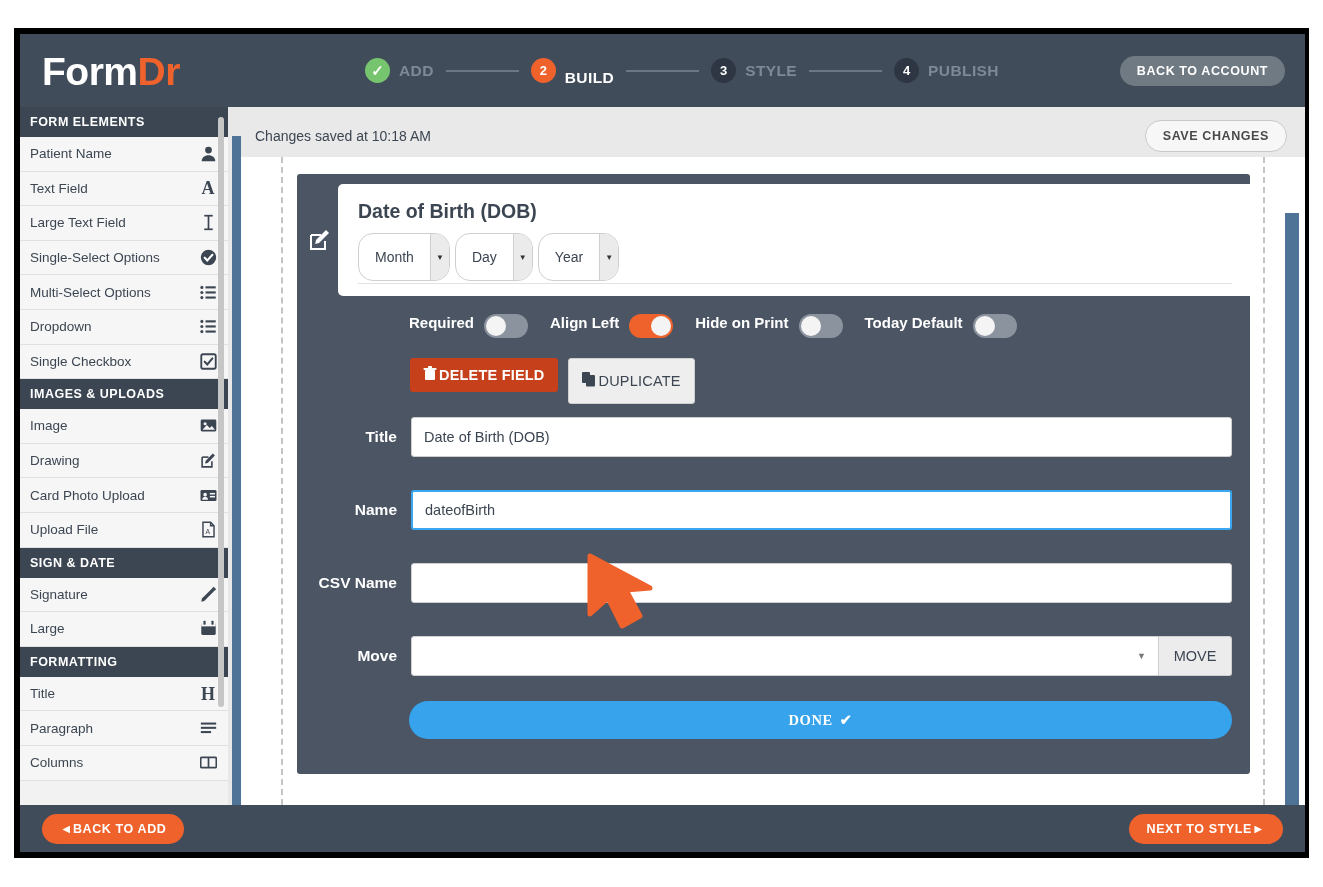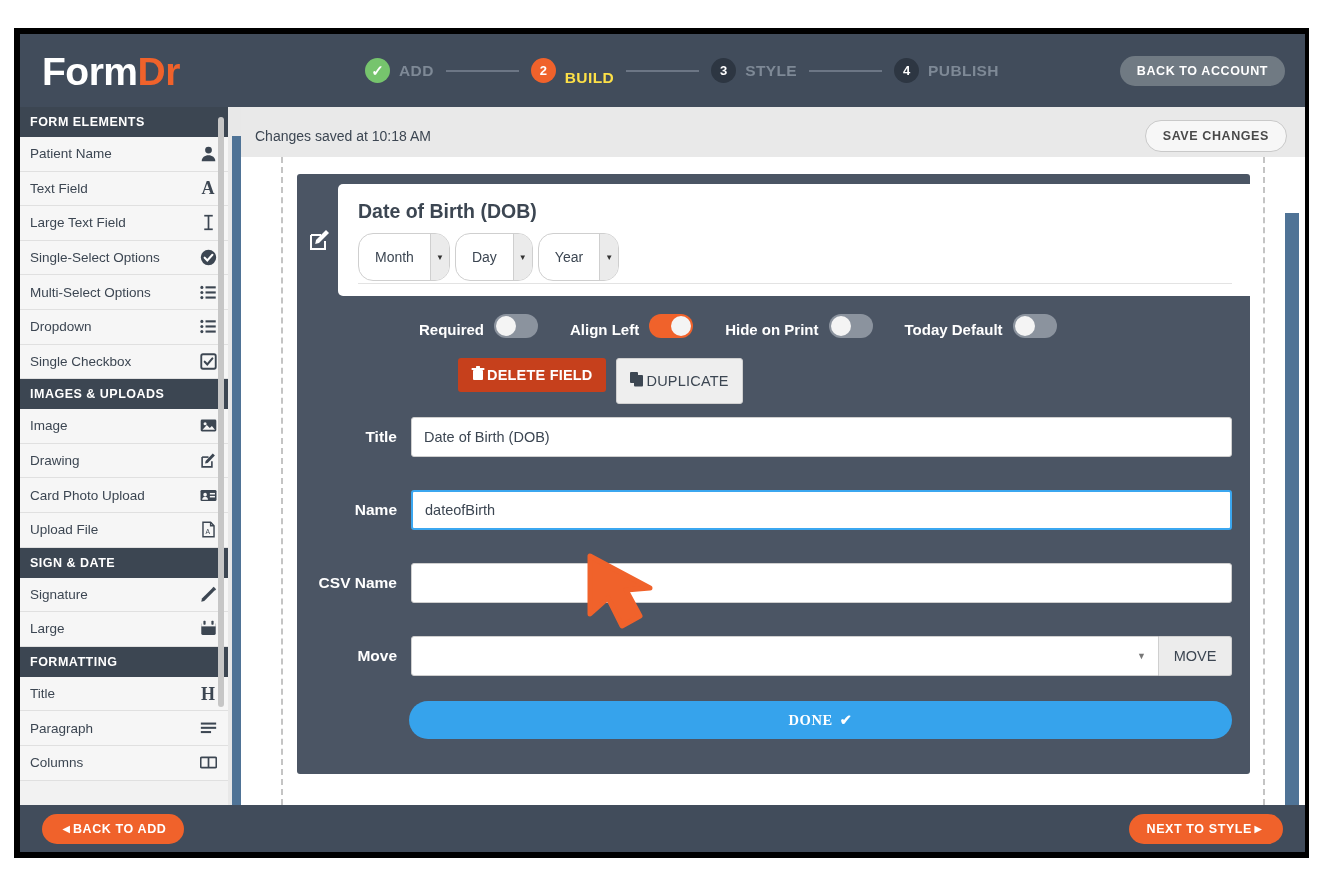--- a/index.html
+++ b/index.html
@@ -50,21 +50,21 @@
     flex: none;
   }
   .step-bubble.done { background: #76c46d; }
   .step-bubble.active { background: #f0622b; }
   .step-bubble.idle { background: #2d3642; }
   .step-label {
     margin-left: 9px; font-size: 15.5px; font-weight: bold;
     letter-spacing: 0.4px;
   }
   .step-label.dim { color: #7e8996; }
-  .step-label.on { color: #fde047; margin-top: 14px; }
+  .step-label.on { color: #ffffff; margin-top: 14px; }
   .step-line {
     width: 73px; height: 2px; background: #6c7685; margin: 0 12px;
   }
   .check-glyph { font-size: 15px; line-height: 1; }
 
   .btn-account {
     position: absolute; right: 20px; top: 50%; transform: translateY(-50%);
     background: #707a83; color: #fff; border: none; border-radius: 16px;
     padding: 8px 17px; font-size: 12.5px; font-weight: bold;
     letter-spacing: 0.6px; font-family: inherit; cursor: pointer;
@@ -179,21 +179,21 @@
   .fc-rule {
     position: absolute; left: 20px; right: 18px; bottom: 12px;
     border-top: 1px solid #e3e3e3;
   }
 
   
   .toggle-row {
     position: absolute; left: 112px; top: 140px;
     display: flex; align-items: center;
   }
-  .tg-group { display: flex; align-items: flex-end; margin-right: 22px; margin-left: 10px; }
+  .tg-group { display: flex; align-items: flex-start; margin-right: 22px; }
   .tg-label {
     color: #ffffff; font-size: 15px; font-weight: bold; margin-right: 10px;
   }
   .switch {
     width: 44px; height: 24px; border-radius: 12px;
     background: #8b939e; position: relative; flex: none;
   }
   .switch.on { background: #f0622b; }
   .knob {
     position: absolute; top: 2px; left: 2px;
@@ -202,21 +202,21 @@
   .switch.on .knob { left: auto; right: 2px; }
 
   .btn-row {
     position: absolute; left: 113px; top: 184px;
     display: flex; gap: 10px;
   }
   .btn-delete {
     background: #c6401c; color: #fff; border: none; border-radius: 3px;
     padding: 0 13px; height: 34px; font-size: 14.5px; font-weight: bold;
     letter-spacing: 0.2px; display: flex; align-items: center; gap: 2px;
-    font-family: inherit; cursor: pointer; margin-left: 48px;
+    font-family: inherit; cursor: pointer;
   }
   .btn-dup {
     background: #eeeeee; color: #3c4652; border: 1px solid #d0d0d0;
     border-radius: 3px; padding: 0 13px; height: 46px; font-size: 14.5px;
     letter-spacing: 0.2px; display: flex; align-items: center; gap: 3px;
     font-family: inherit; cursor: pointer;
   }
 
   
   .frow {

